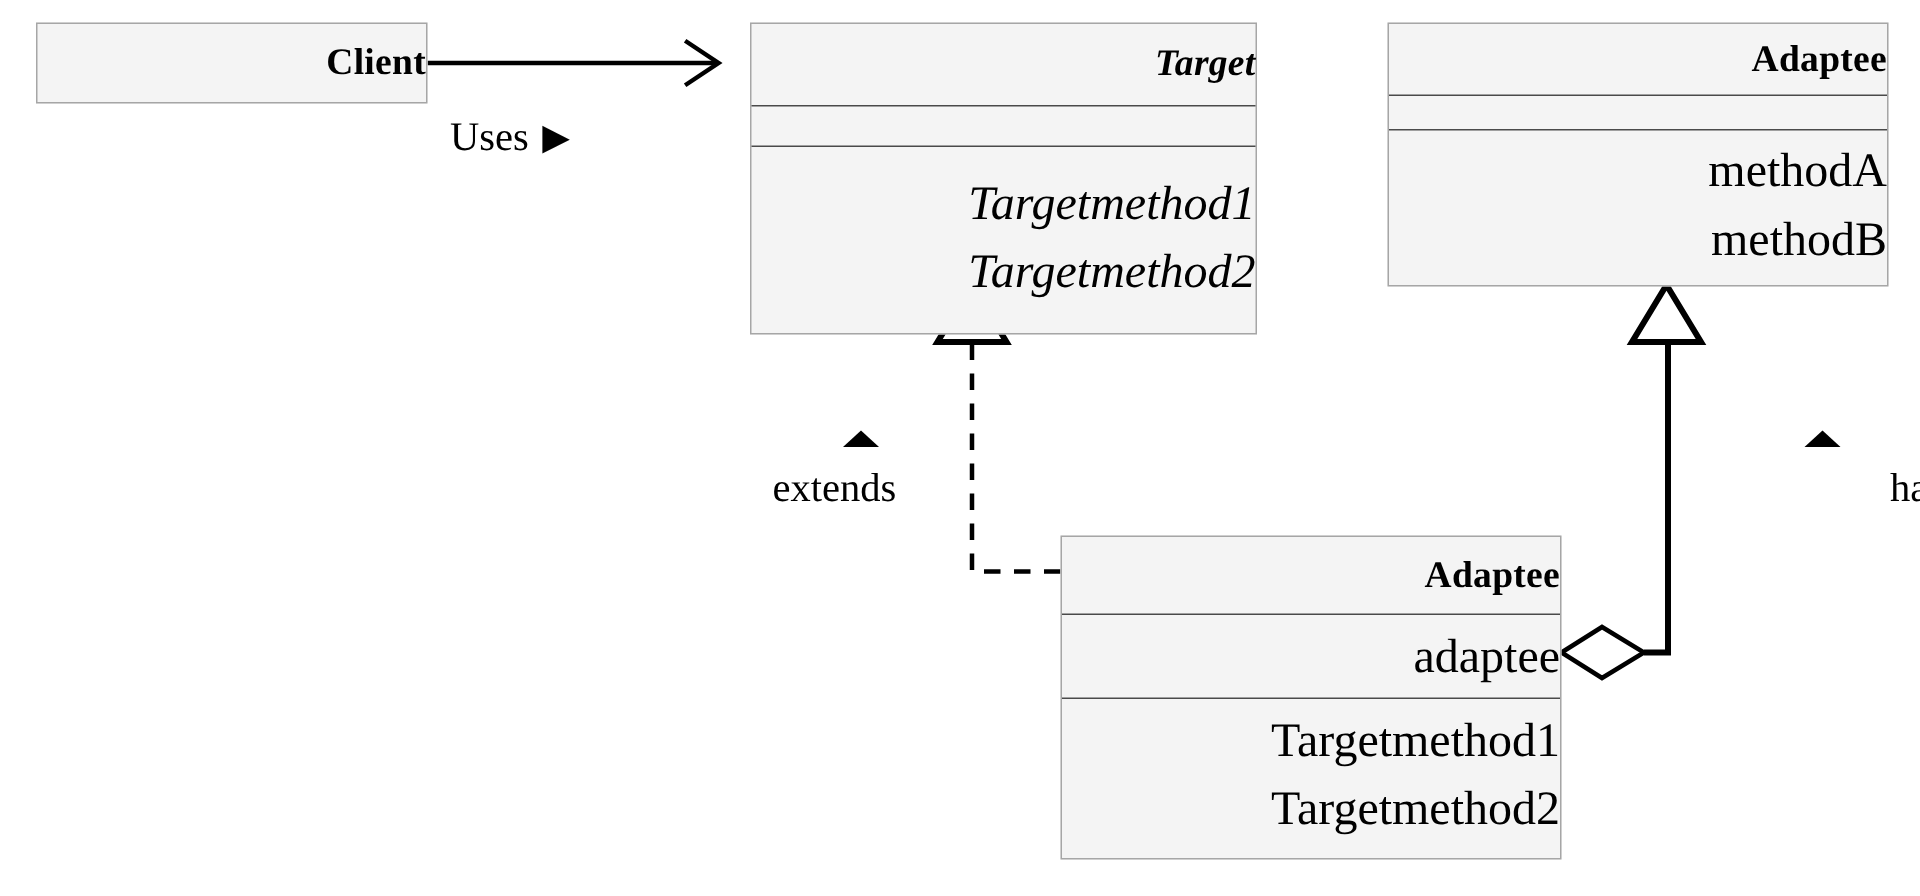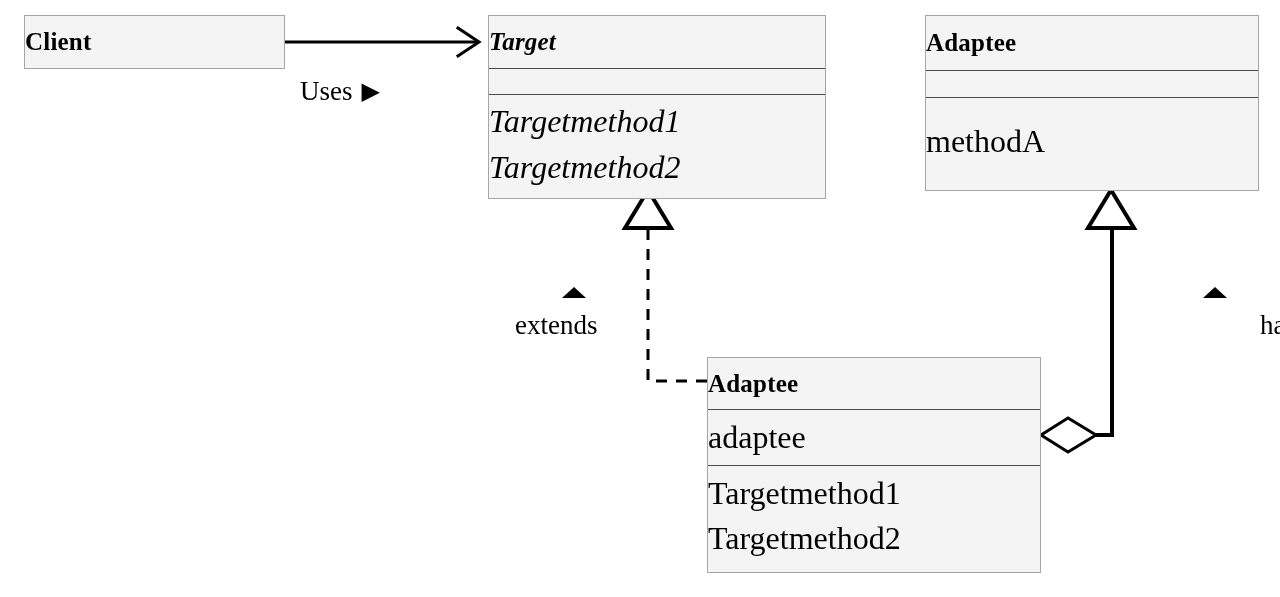--- a/index.html
+++ b/index.html
@@ -29,21 +29,21 @@
     box-sizing: border-box;
     background: #f4f4f4;
     border: 1px solid #a6a6a6;
     display: flex;
     flex-direction: column;
   }
   .compartment {
     box-sizing: border-box;
     display: flex;
     flex-direction: column;
-    align-items: flex-start;
+    align-items: flex-end;
     justify-content: center;
     width: 100%;
   }
   .compartment + .compartment {
     border-top: 1px solid #4a4a4a;
   }
   .class-name {
     font-weight: bold;
     font-size: 25px;
     line-height: 1.1;
@@ -61,21 +61,21 @@
     font-style: italic;
   }
 
   
   #class-client {
     left: 24px; top: 15px; width: 261px; height: 54px;
   }
   #class-client .compartment.title { height: 100%; }
 
   #class-target {
-    left: 488px; top: 15px; width: 338px; height: 184px;
+    left: 500px; top: 15px; width: 338px; height: 208px;
   }
   #class-target .compartment.title { height: 54px; }
   #class-target .compartment.attrs { height: 27px; }
   #class-target .compartment.ops   { flex: 1 1 auto; padding: 4px 0 8px; }
 
   #class-adaptee {
     left: 925px; top: 15px; width: 334px; height: 176px;
   }
   #class-adaptee .compartment.title { height: 54px; }
   #class-adaptee .compartment.attrs { height: 27px; }
@@ -154,20 +154,21 @@
   </div>
 </div>
 
 <div class="uml-class" id="class-adaptee">
   <div class="compartment title">
     <div class="class-name">Adaptee</div>
   </div>
   <div class="compartment attrs"></div>
   <div class="compartment ops">
     <div class="member">methodA</div>
+    <div class="member">methodB</div>
   </div>
 </div>
 
 <div class="uml-class" id="class-adapter">
   <div class="compartment title">
     <div class="class-name">Adaptee</div>
   </div>
   <div class="compartment attrs">
     <div class="member">adaptee</div>
   </div>

